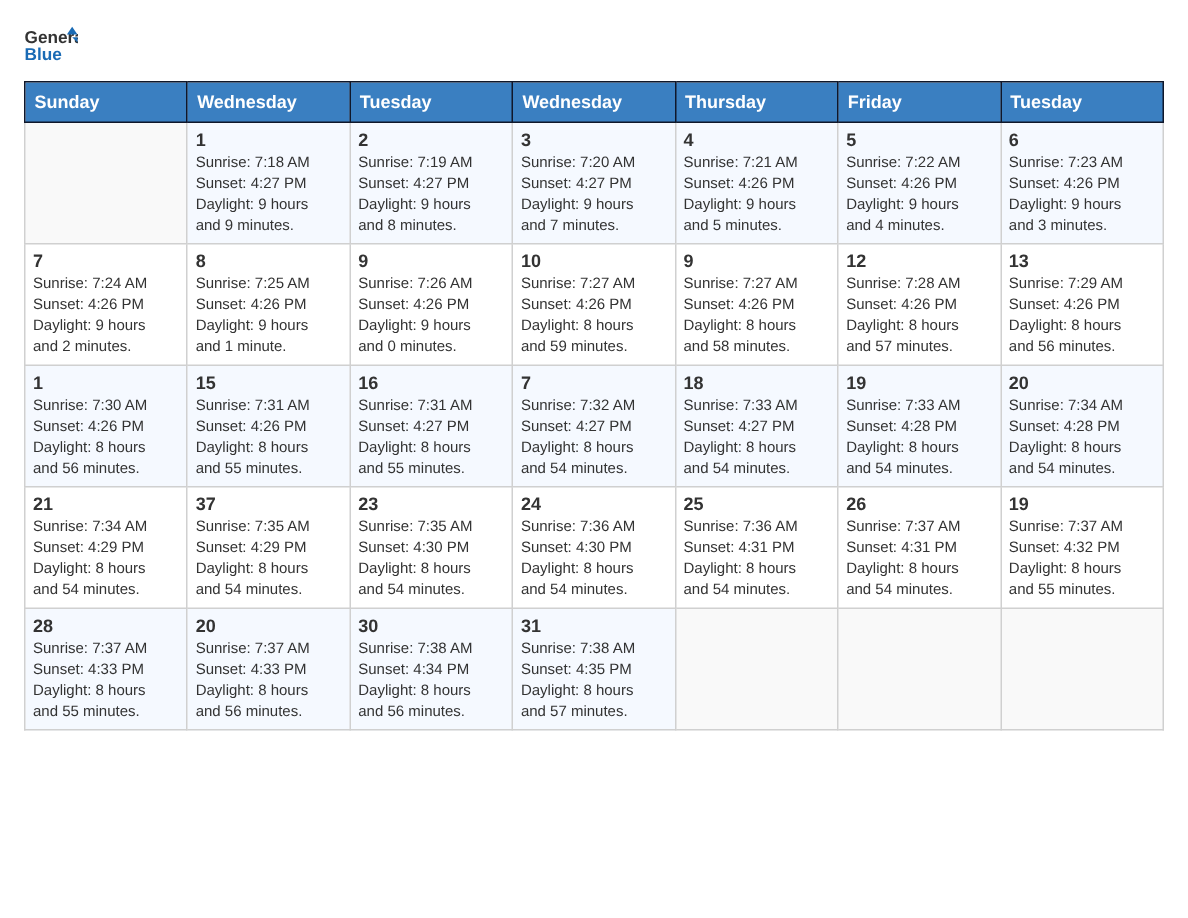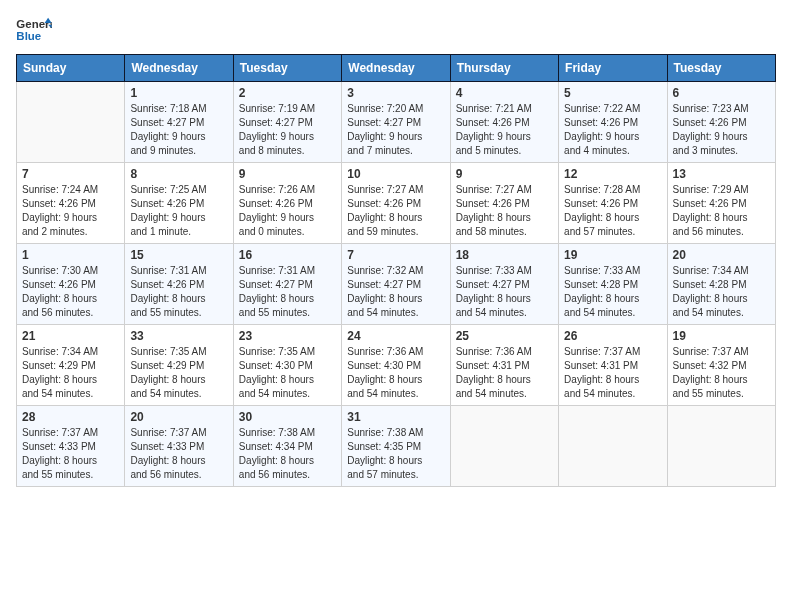--- a/index.html
+++ b/index.html
@@ -198,21 +198,21 @@
           <span class="day-number">20</span>
           <div class="day-info">Sunrise: 7:34 AM<br>Sunset: 4:28 PM<br>Daylight: 8 hours<br>and 54 minutes.</div>
         </td>
       </tr>
       <tr>
         <td>
           <span class="day-number">21</span>
           <div class="day-info">Sunrise: 7:34 AM<br>Sunset: 4:29 PM<br>Daylight: 8 hours<br>and 54 minutes.</div>
         </td>
         <td>
-          <span class="day-number">33</span>
+          <span class="day-number">37</span>
           <div class="day-info">Sunrise: 7:35 AM<br>Sunset: 4:29 PM<br>Daylight: 8 hours<br>and 54 minutes.</div>
         </td>
         <td>
           <span class="day-number">23</span>
           <div class="day-info">Sunrise: 7:35 AM<br>Sunset: 4:30 PM<br>Daylight: 8 hours<br>and 54 minutes.</div>
         </td>
         <td>
           <span class="day-number">24</span>
           <div class="day-info">Sunrise: 7:36 AM<br>Sunset: 4:30 PM<br>Daylight: 8 hours<br>and 54 minutes.</div>
         </td>

